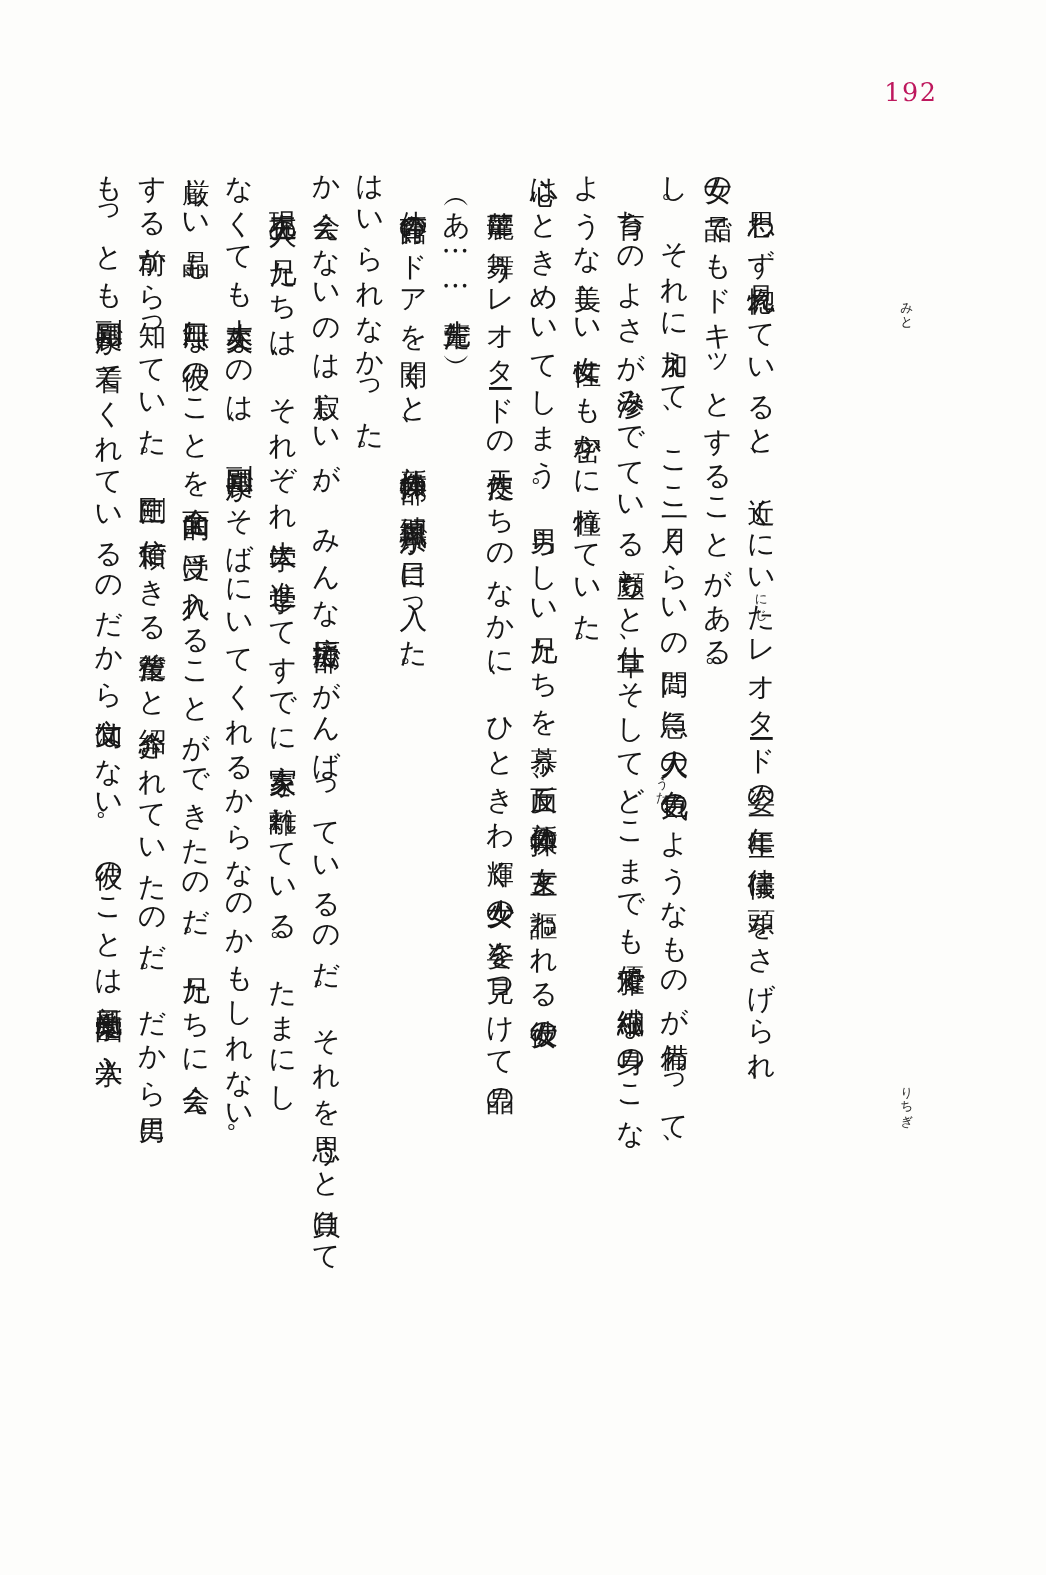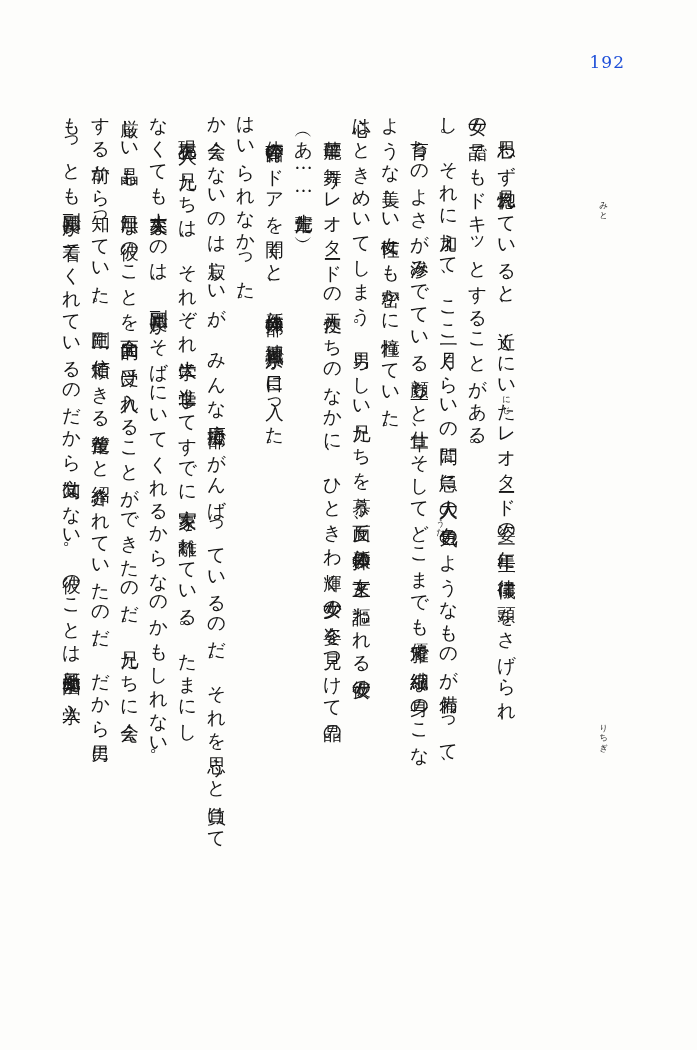--- a/index.html
+++ b/index.html
@@ -19,21 +19,21 @@
     width: 697px;
     height: 1050px;
     background: #fdfdfb;
   }
   .page-number {
     position: absolute;
     top: 52px;
     right: 72px;
     font-size: 17px;
     letter-spacing: 1px;
-    color: #1d4ed8;
+    color: #be185d;
     font-family: "DejaVu Serif", "Liberation Serif", serif;
   }
   .text-block {
     position: absolute;
     top: 104px;
     right: 56px;
     height: 890px;
     width: 590px;
     display: flex;
     flex-direction: row;

